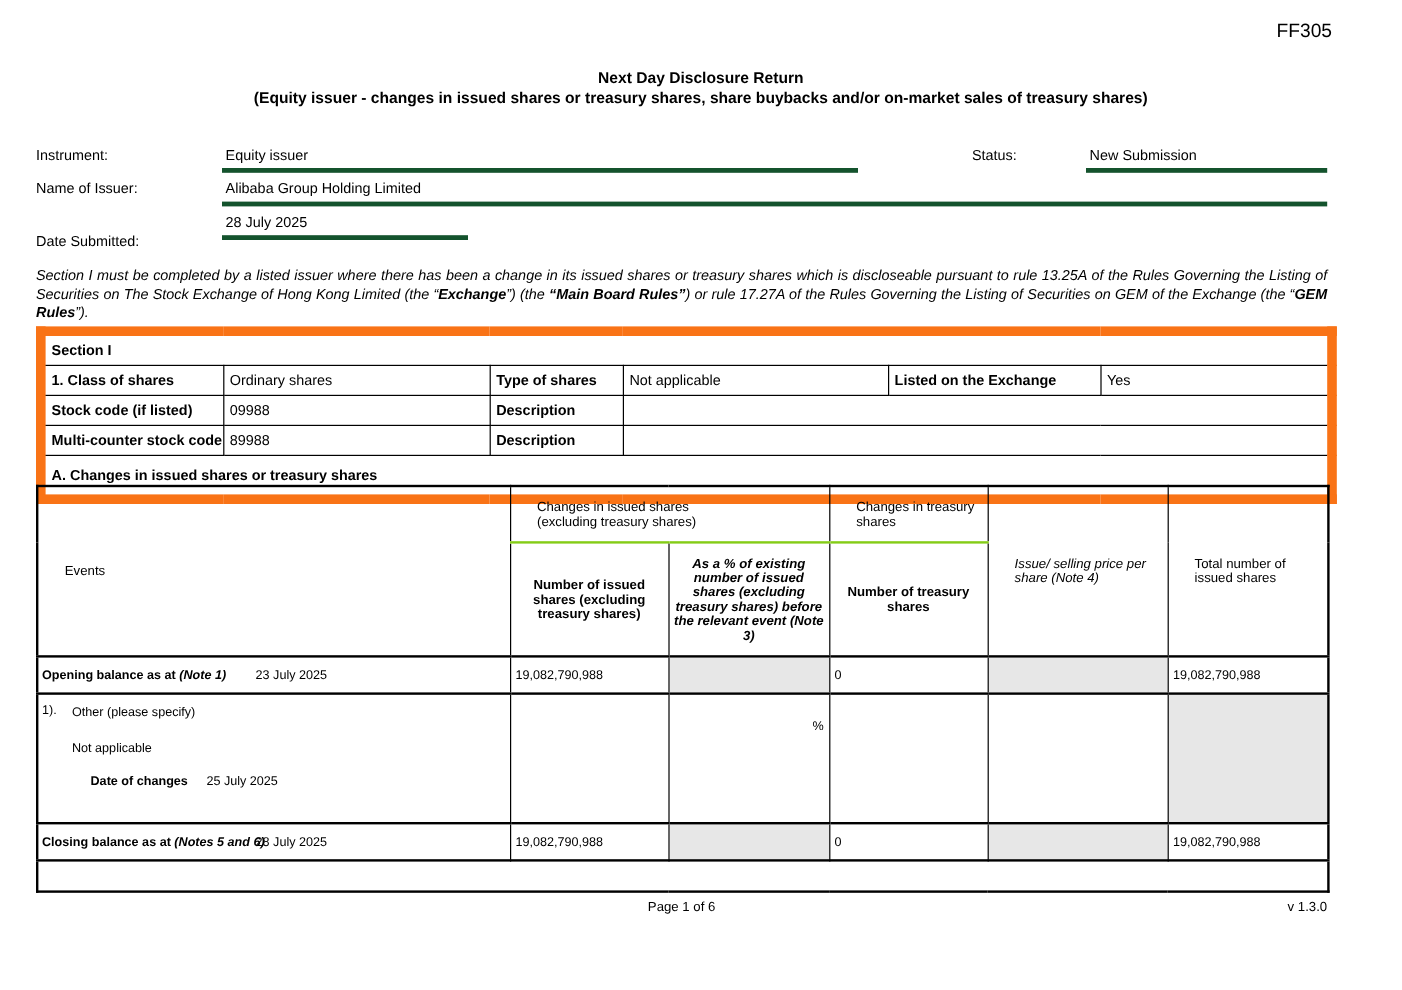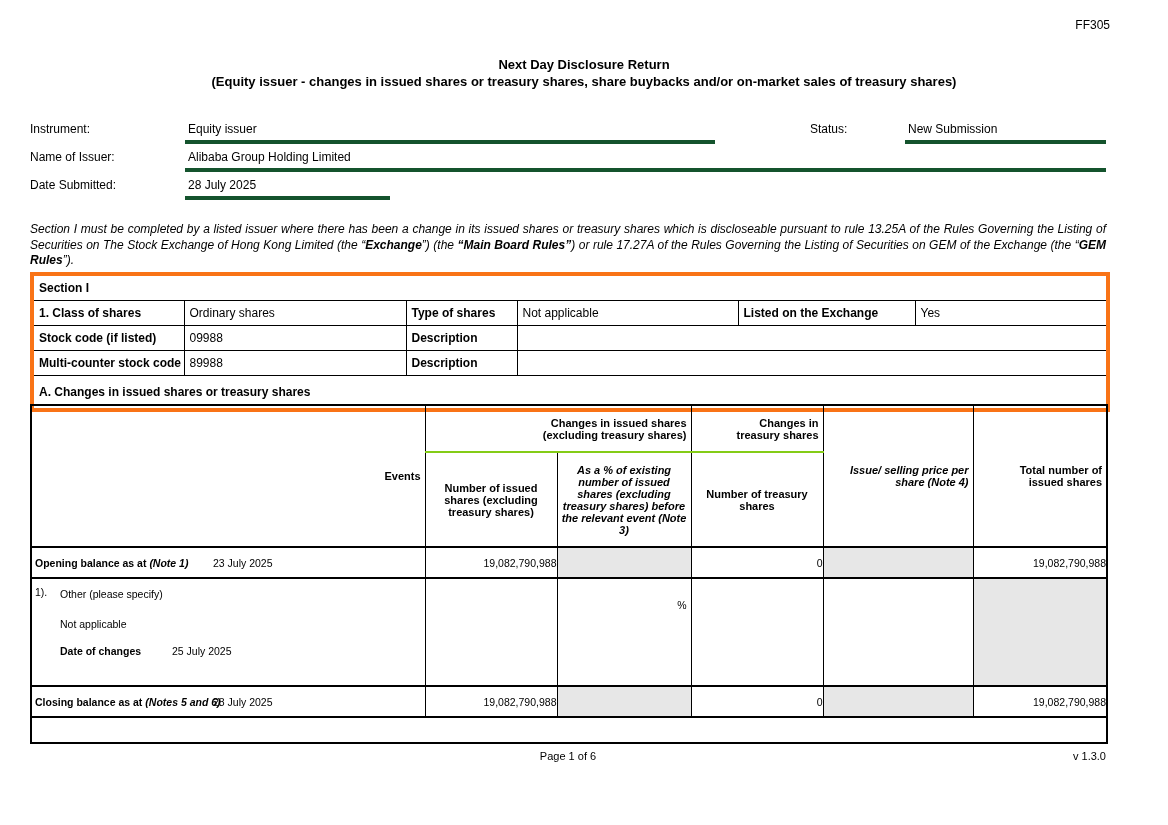--- a/index.html
+++ b/index.html
@@ -1,66 +1,66 @@
 <!DOCTYPE html>
 <html><head>
 <meta charset="utf-8">
 <style>
   html,body{margin:0;padding:0;background:#fff;}
   body{font-family:"Liberation Sans","DejaVu Sans",sans-serif;color:#000;}
   .page{position:relative;width:1168px;height:825px;background:#fff;overflow:hidden;}
 
   
-  .ff-code{position:absolute;top:18px;right:58px;font-size:12px;}
+  .ff-code{position:absolute;top:18px;right:58px;font-size:16px;}
 
   
   .title-block{position:absolute;top:56px;left:0;width:1168px;text-align:center;
                font-weight:bold;font-size:13px;line-height:17px;}
 
   
   .frow{position:absolute;left:0;width:1168px;height:22px;font-size:12px;}
   .flabel{position:absolute;top:2px;}
   .fvalue{position:absolute;top:0;height:20px;border-bottom:4px solid #14532d;padding-left:3px;
           font-size:12px;line-height:18px;background:transparent;}
 
   
   .intro{position:absolute;top:222px;left:30px;width:1076px;font-size:12px;font-style:italic;
          line-height:15.6px;text-align:justify;margin:0;}
   .seg-bold{font-weight:bold;}
 
   
   table{border-collapse:collapse;table-layout:fixed;}
-  .t1{position:absolute;top:272px;left:30px;width:1076px;border:4px solid #f97316;font-size:12px;}
+  .t1{position:absolute;top:272px;left:30px;width:1076px;border:8px solid #f97316;font-size:12px;}
   .t1 td{border:1px solid #000;padding:2px 5px;vertical-align:middle;overflow:hidden;white-space:nowrap;}
   .t1 .b{font-weight:bold;}
   .t1 tr.sec-h td{height:20px;}
   .t1 tr.r td{height:20px;}
   .t1 tr.parta td{height:28px;}
   .rel{position:relative;}
   .rmb{position:absolute;right:22px;top:2px;margin-top:47px;}
 
   .t2{position:absolute;top:404px;left:30px;width:1076px;border:2px solid #000;font-size:11px;}
   .t2 td{border:1px solid #000;vertical-align:middle;padding:2px 4px;overflow:hidden;}
-  .t2 tr.h1 td{height:41px;font-weight:bold;text-align:right;padding-left:22px;}
+  .t2 tr.h1 td{height:41px;font-weight:normal;text-align:left;padding-left:22px;}
   .t2 tr.h2 td{height:89px;font-weight:bold;text-align:center;border-top:2px solid #84cc16;}
   .t2 td.ital{font-style:italic;}
   .t2 tr.data td{border-top:2px solid #000;}
   .t2 tr.bal td{height:25px;}
   .t2 tr.other-row td{height:84px;}
-  .t2 td.num{text-align:right;font-size:10.5px;padding-right:0;white-space:nowrap;}
+  .t2 td.num{text-align:left;font-size:10.5px;padding-right:0;white-space:nowrap;}
   .t2 td.gray{background:#e7e7e7;}
   .t2 td.label-cell{font-size:10.5px;padding-left:3px;white-space:nowrap;}
   .lblwrap{display:inline-block;width:178px;}
   .lbl-b{font-weight:bold;}
   .lbl-bi{font-weight:bold;font-style:italic;}
   .t2 td.other-cell{position:relative;font-size:10.5px;vertical-align:top;}
   .o-num{position:absolute;left:3px;top:7px;}
   .o-l1{position:absolute;left:28px;top:9px;}
   .o-l2{position:absolute;left:28px;top:39px;}
-  .o-l3{position:absolute;left:28px;top:66px;}
+  .o-l3{position:absolute;left:28px;top:66px;text-align:center;}
   .o-dlabel{font-weight:bold;display:inline-block;width:112px;}
   .t2 td.pct-cell{text-align:right;vertical-align:top;padding-top:20px;font-size:10.5px;}
   .t2 tr.empty-row td{height:20px;border-top:2px solid #000;}
 
   
   .footer{position:absolute;top:750px;left:30px;width:1076px;font-size:11px;}
   .footer .page-num{display:block;text-align:center;}
   .footer .version{position:absolute;right:0;top:0;}
 </style>
 </head>
@@ -81,21 +81,21 @@
     <span class="flabel" style="left:810px;">Status:</span>
     <span class="fvalue" style="left:905px;width:198px;">New Submission</span>
   </div>
 
   <div class="frow" style="top:148px;padding-left:27px;">
     <span class="flabel" style="left:30px;">Name of Issuer:</span>
     <span class="fvalue" style="left:185px;width:918px;">Alibaba Group Holding Limited</span>
   </div>
 
   <div class="frow" style="top:176px;">
-    <span class="flabel" style="left:30px;">Date Submitted:</span>
+    <span class="flabel" style="left:30px;margin-top:16px;">Date Submitted:</span>
     <span class="fvalue" style="left:185px;width:202px;">28 July 2025</span>
   </div>
 
   <p class="intro"><span>Section I must be completed by a listed issuer where there has been a change in its issued shares or treasury shares which is discloseable pursuant to rule 13.25A of the Rules Governing the Listing of Securities on The Stock Exchange of Hong Kong Limited (the “</span><span class="seg-bold">Exchange</span><span>”) (the </span><span class="seg-bold">“Main Board Rules”</span><span>) or rule 17.27A of the Rules Governing the Listing of Securities on GEM of the Exchange (the “</span><span class="seg-bold">GEM Rules</span><span>”).</span></p>
 
   <table class="t1">
     <colgroup>
       <col style="width:152px">
         <col style="width:222px">
         <col style="width:111px">

